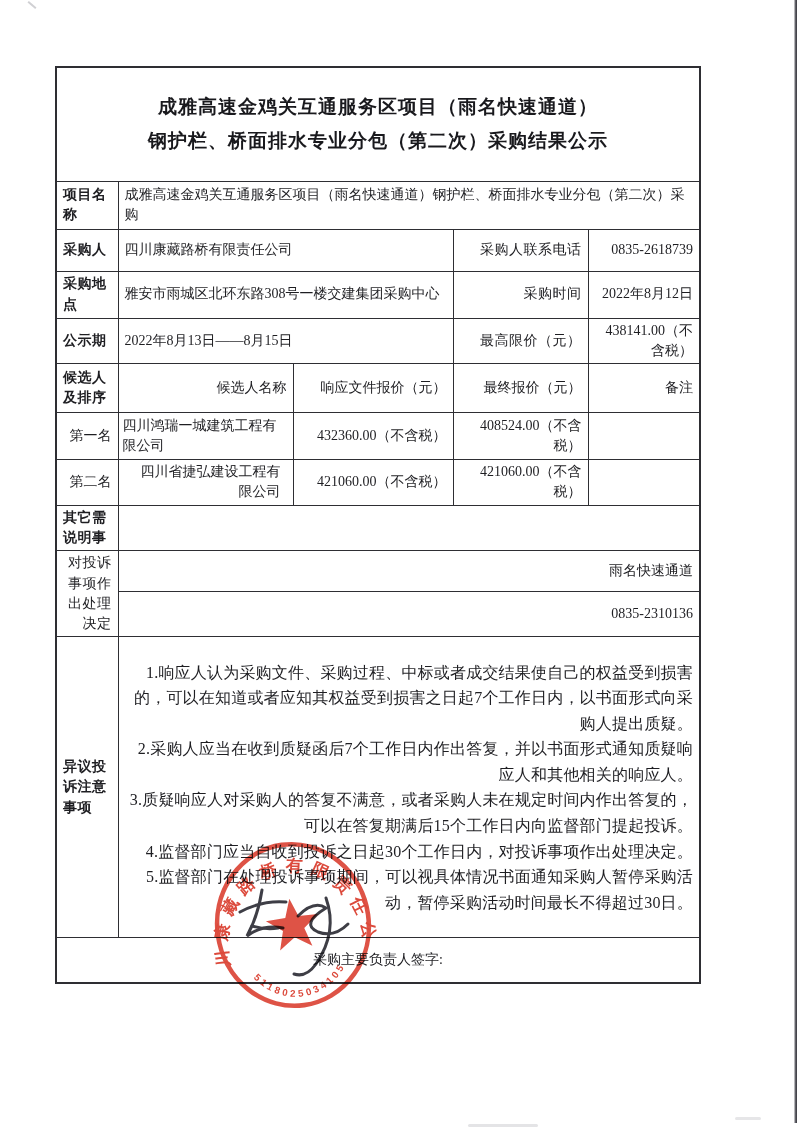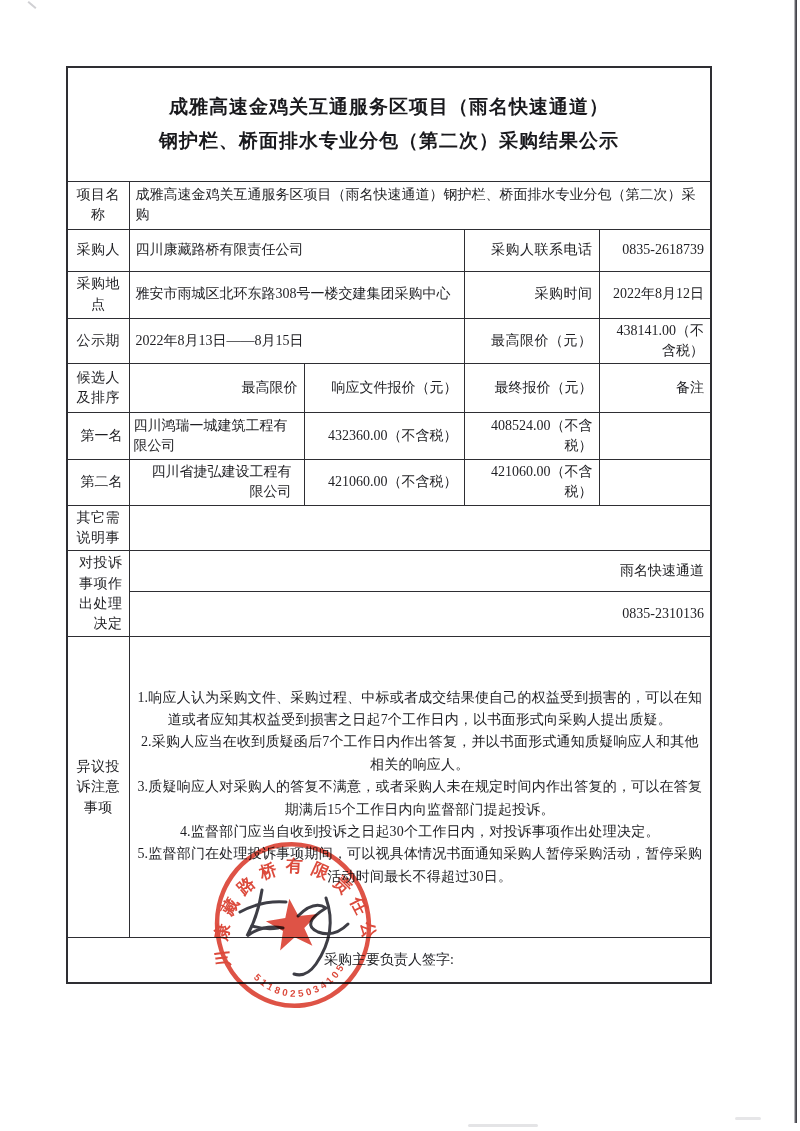--- a/index.html
+++ b/index.html
@@ -12,39 +12,39 @@
     background:linear-gradient(to right,rgba(130,130,138,.25),#55555c 55%,#3a3a40);}
   .corner-mark{position:absolute;left:27px;top:4px;width:10px;height:2px;
     background:rgba(150,150,158,.45);transform:rotate(40deg);}
   .bottom-smudge{position:absolute;left:468px;top:1124px;width:70px;height:3px;
     background:rgba(165,165,172,.3);border-radius:2px;}
   .bottom-smudge2{position:absolute;left:735px;top:1117px;width:26px;height:3px;
     background:rgba(165,165,172,.28);border-radius:2px;}
 
   
   table.doc{
-    position:absolute;left:66px;top:66px;width:644px;
+    position:absolute;left:55px;top:66px;width:644px;
     border-collapse:collapse;table-layout:fixed;
     border:2.2px solid #2e2e33;
   }
   table.doc td{
     border:1.6px solid #2e2e33;vertical-align:middle;
     font-size:14px;line-height:1.45;color:#1e1e22;
     padding:2px 6px;overflow:hidden;
   }
   td.title-cell{text-align:center;border-bottom:1.6px solid #2e2e33;}
   .title-line{font-family:"Liberation Sans","DejaVu Sans",sans-serif;
     font-weight:bold;font-size:19px;line-height:1.8;letter-spacing:1px;color:#19191d;}
-  td.lbl{text-align:center;padding:2px 5px;letter-spacing:.5px;}
+  td.lbl{text-align:left;padding:2px 5px;letter-spacing:.5px;font-weight:bold;}
   td.lbl-c{text-align:right;padding:2px 5px;letter-spacing:.5px;}
   td.val-l{text-align:left;padding:2px 10px;margin-left:44px;}
   td.val-c{text-align:right;}
   td.small-val{font-size:12px;text-align:right;line-height:1.35;padding:2px 4px;}
   td.notice-cell{padding:6px 10px;}
-  .notice-p{margin:0;text-align:center;font-size:14px;line-height:1.6;letter-spacing:.2px;}
+  .notice-p{margin:0;text-align:right;font-size:16px;line-height:1.6;letter-spacing:.2px;}
   td.sign-cell{text-align:center;padding:2px 8px;}
 
   
   .seal-wrap{position:absolute;left:211px;top:840px;width:164px;height:170px;
     transform:rotate(-8deg);opacity:.92;mix-blend-mode:multiply;}
   .sign-wrap{position:absolute;left:222px;top:868px;width:170px;height:130px;
     mix-blend-mode:multiply;}
 </style>
 </head>
 <body>
@@ -94,21 +94,21 @@
 
     <tr style="height:34px">
       <td class="lbl">公示期</td>
       <td class="val-l" colspan="2">2022年8月13日——8月15日</td>
       <td class="lbl-c">最高限价（元）</td>
       <td class="small-val">438141.00（不含税）</td>
     </tr>
 
     <tr style="height:49px">
       <td class="lbl">候选人及排序</td>
-      <td class="val-c">最高限价</td>
+      <td class="val-c">候选人名称</td>
       <td class="val-c">响应文件报价（元）</td>
       <td class="val-c">最终报价（元）</td>
       <td class="val-c">备注</td>
     </tr>
 
     <tr style="height:47px">
       <td class="val-c">第一名</td>
       <td class="val-l" style="padding:2px 4px">四川鸿瑞一城建筑工程有限公司</td>
       <td class="val-c">432360.00（不含税）</td>
       <td class="val-c">408524.00（不含税）</td>

